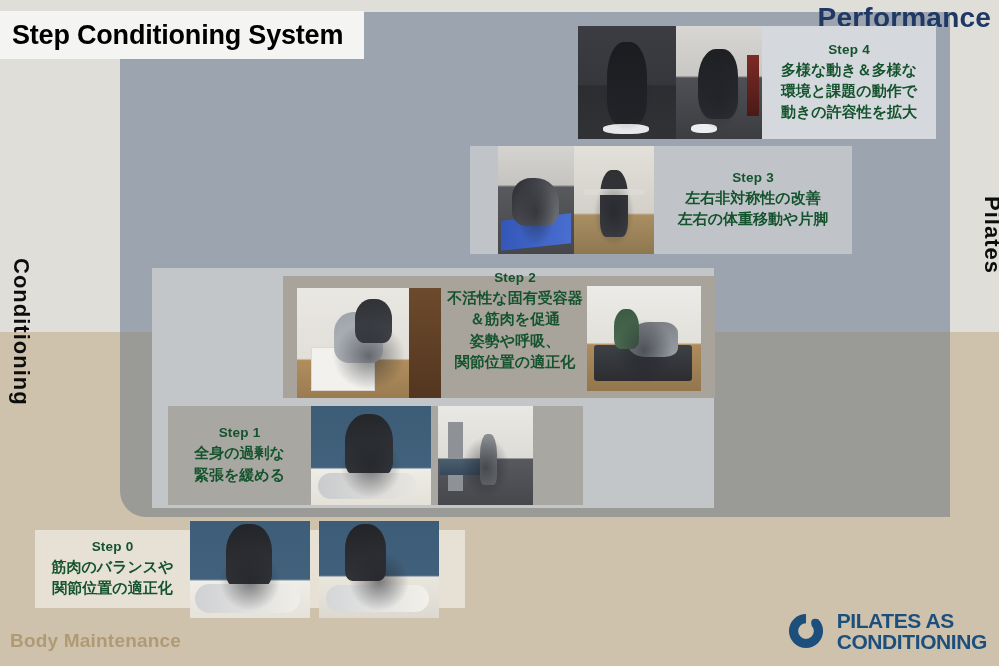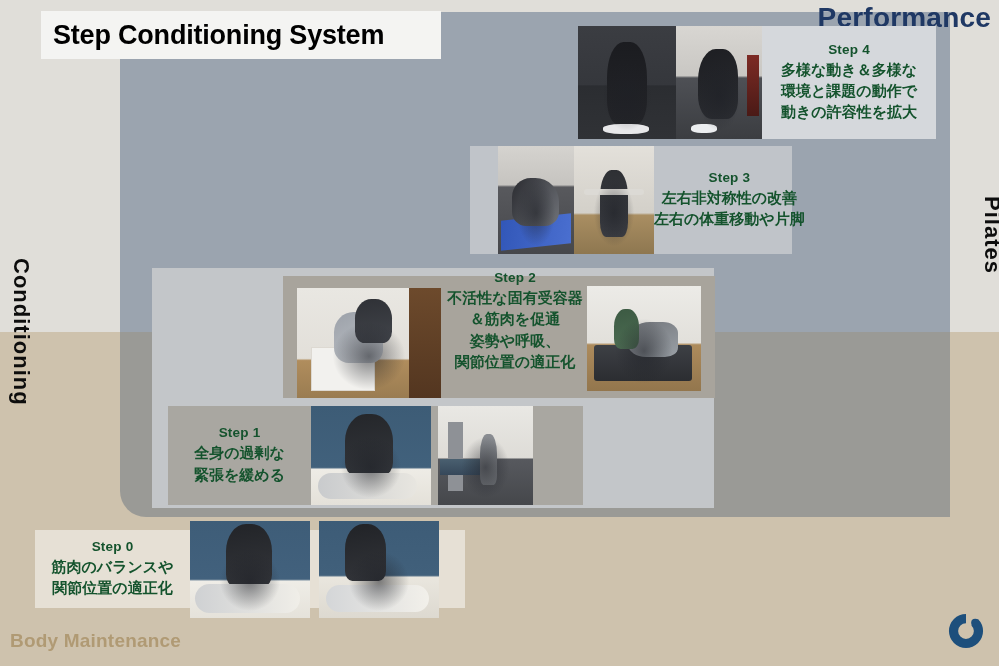--- a/index.html
+++ b/index.html
@@ -53,23 +53,23 @@
   }
   .label-body-maintenance {
     position:absolute; left:10px; bottom:14px;
     font-size:19px; font-weight:bold; color:#b09a74; letter-spacing:0.2px;
     white-space:nowrap;
   }
 
   
   .title-box {
     position:absolute; left:0; top:11px;
-    width:400px; height:48px;
+    width:364px; height:48px;
     background:#f4f4f2;
-    display:flex; align-items:center;margin-left:41px;
+    display:flex; align-items:center;
   }
   .title-text {
     font-size:27px; font-weight:bold; color:#000; padding-left:12px;
     letter-spacing:-0.2px; white-space:nowrap;
   }
 
   
   .card {
     position:absolute;
     display:flex;
@@ -93,21 +93,21 @@
     white-space:nowrap;
   }
 
   .photo {
     background-size:cover; background-position:center;
     flex:none;
   }
 
   
   #card4 { left:578px; top:26px;  width:358px; height:113px; background:#d5d8dc; }
-  #card3 { left:470px; top:146px; width:322px; height:108px; background:#c0c4c9; }
+  #card3 { left:470px; top:146px; width:382px; height:108px; background:#c0c4c9; }
   #card2-outer { position:absolute; left:152px; top:268px; width:562px; height:240px; background:#c3c6c9; }
   #card2 { left:283px; top:276px; width:432px; height:122px; background:#a8a49c; }
   #card1 { left:168px; top:406px; width:415px; height:99px; background:#a9a7a1; }
   #card0 { left:35px;  top:530px; width:430px; height:78px; background:#e6e0d5; }
 
   
   .ph {
     position:relative;
     overflow:hidden;
   }
@@ -331,15 +331,19 @@
       </div>
     </div>
   </div>
 
   <div class="logo">
     <svg class="logo-mark" viewBox="0 0 48 48">
       <path d="M24 4.5 A19.5 19.5 0 1 0 43.5 24 L33 24 A9 9 0 1 1 24 15 Z" fill="#1d4f7c"></path>
       <path d="M33 24 A9 9 0 0 0 30.2 17.6 L37.6 10.2 A19.5 19.5 0 0 1 43.5 24 Z" fill="#1d4f7c"></path>
       <circle cx="34.5" cy="14.5" r="4.6" fill="#1d4f7c"></circle>
     </svg>
+    <div class="logo-text">
+      <span class="logo-l1">PILATES AS</span>
+      <span class="logo-l2">CONDITIONING</span>
+    </div>
   </div>
 
 </div>
 
 </body></html>

